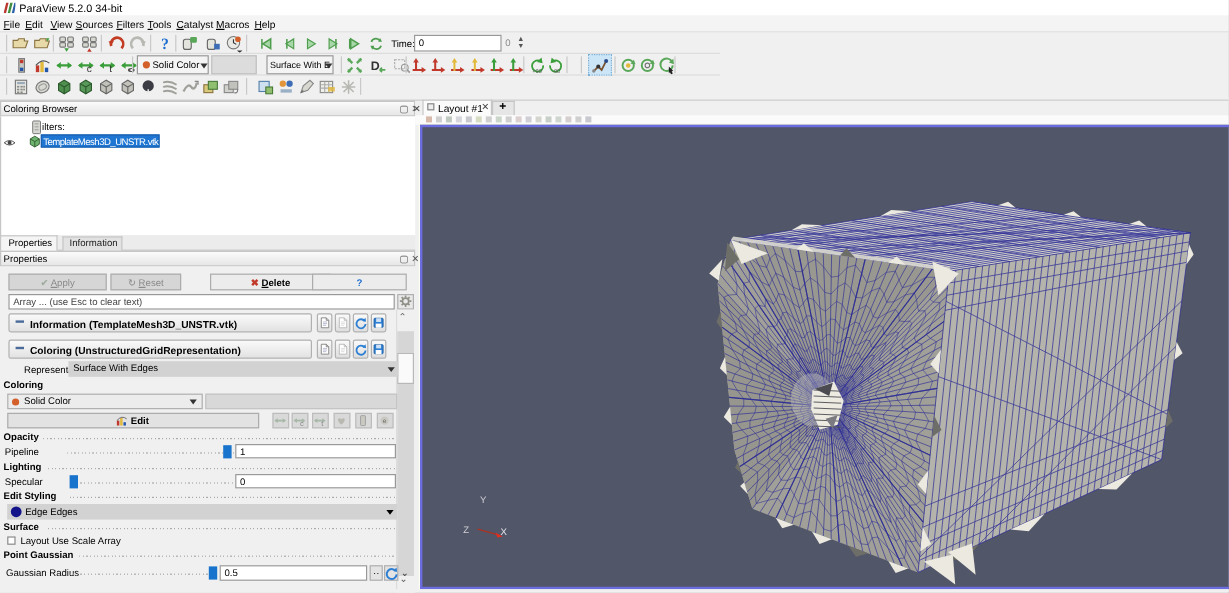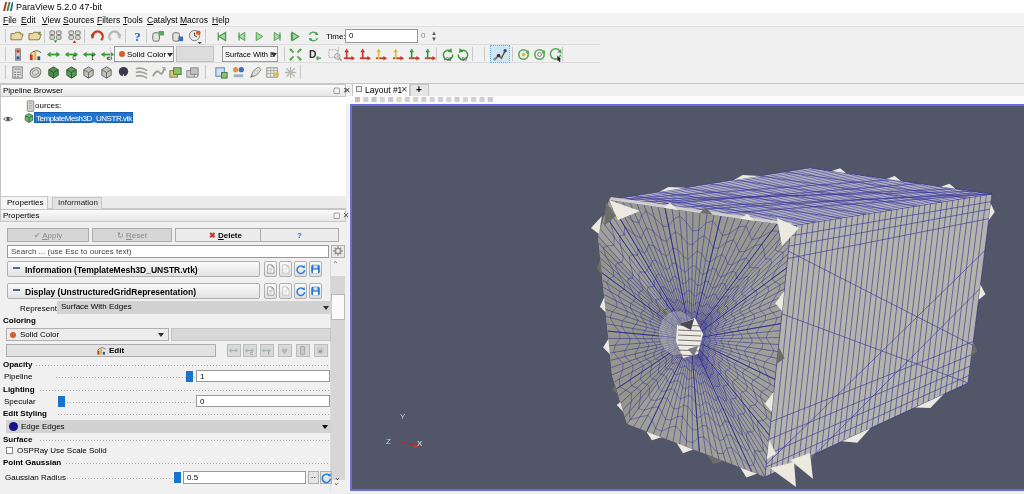--- a/index.html
+++ b/index.html
@@ -12,21 +12,21 @@
 .dot{border-radius:50%}
 .btn{border:1px solid #acacac;background:#e1e1e1;font-size:8px;text-align:center}
 </style></head><body>
 
 <div style="left:0;top:0;width:1024px;height:13px;background:#fff"></div>
 <div style="left:3px;top:2px;width:10px;height:9px"><svg width="10" height="9">
       <path d="M0 9 L2.2 0 4.2 0 2 9z" fill="#b8372f"></path>
       <path d="M3.4 9 L5.6 0 7.6 0 5.4 9z" fill="#3f8f3f"></path>
       <path d="M6.8 9 L9 0 10 0 10 3 8.8 9z" fill="#2a5fa8"></path>
     </svg></div>
-<div style="left:16px;top:2px;font-size:9px;line-height:10px">ParaView 5.2.0 47-bit</div>
+<div style="left:16px;top:2px;font-size:9px;line-height:10px">ParaView 5.2.0 34-bit</div>
 <div style="left:0;top:13px;width:1024px;height:13px;background:#f4f4f4"></div>
 <div style="left:3px;top:15px;font-size:8.5px;line-height:10px"><span style="text-decoration:underline">F</span>ile</div>
 <div style="left:21px;top:15px;font-size:8.5px;line-height:10px"><span style="text-decoration:underline">E</span>dit</div>
 <div style="left:42px;top:15px;font-size:8.5px;line-height:10px"><span style="text-decoration:underline">V</span>iew</div>
 <div style="left:63px;top:15px;font-size:8.5px;line-height:10px"><span style="text-decoration:underline">S</span>ources</div>
 <div style="left:97px;top:15px;font-size:8.5px;line-height:10px"><span style="text-decoration:underline">F</span>ilters</div>
 <div style="left:123px;top:15px;font-size:8.5px;line-height:10px"><span style="text-decoration:underline">T</span>ools</div>
 <div style="left:147px;top:15px;font-size:8.5px;line-height:10px"><span style="text-decoration:underline">C</span>atalyst</div>
 <div style="left:180px;top:15px;font-size:8.5px;line-height:10px"><span style="text-decoration:underline">M</span>acros</div>
 <div style="left:212px;top:15px;font-size:8.5px;line-height:10px"><span style="text-decoration:underline">H</span>elp</div>
@@ -425,30 +425,30 @@
     <svg width="15" height="15" viewBox="0 0 16 16">
       <g stroke="#b8b8b2" stroke-width="1.4">
         <path d="M8 2 l0 12 M2 8 l12 0 M3.5 3.5 l9 9 M12.5 3.5 l-9 9"></path>
       </g>
     </svg>
   </div>
 <div class="sep" style="left:5px;top:65px;height:14px"></div>
 <div class="sep" style="left:205px;top:65px;height:14px"></div>
 <div class="sep" style="left:300px;top:65px;height:14px"></div>
 <div style="left:0;top:84px;width:346px;height:13px;background:linear-gradient(#fbfbfb,#e6e6e6);border:1px solid #c6c6c6"></div>
-<div style="left:3px;top:86px;font-size:8px">Pipeline Browser</div>
+<div style="left:3px;top:86px;font-size:8px">Coloring Browser</div>
 <div style="left:333px;top:86px;font-size:8px;color:#555">▢ ✕</div>
 <div style="left:0;top:97px;width:346px;height:99px;background:#fff;border-left:1px solid #c6c6c6"></div>
 <div class="tbi" style="left:24px;top:100px;width:13px;height:13px">
     <svg width="13" height="13" viewBox="0 0 16 16">
       <rect x="4" y="1" width="8" height="13" rx="1" fill="#d8d8d2" stroke="#777"></rect>
       <path d="M6 4 l4 0 M6 7 l4 0 M6 10 l4 0" stroke="#999"></path>
     </svg>
   </div>
-<div style="left:35px;top:101px;font-size:8px">ources:</div>
+<div style="left:35px;top:101px;font-size:8px">ilters:</div>
 <div class="tbi" style="left:2px;top:113px;width:12px;height:12px">
     <svg width="12" height="12" viewBox="0 0 16 16">
       <path d="M2 8 q6 -5 12 0 q-6 5 -12 0z" fill="#fff" stroke="#444"></path>
       <circle cx="8" cy="8" r="2.2" fill="#444"></circle>
     </svg>
   </div>
 <div class="tbi" style="left:23px;top:112px;width:12px;height:12px">
     <svg width="12" height="12" viewBox="0 0 16 16">
       <path d="M3 5 l5 -3 5 3 0 6 -5 3 -5 -3z" fill="#6fb56f" stroke="#2c5a2c"></path>
       <path d="M3 5 l5 3 5 -3 M8 8 l0 6" stroke="#2c5a2c" fill="none"></path>
@@ -459,24 +459,24 @@
 <div style="left:0;top:196px;width:346px;height:13px;background:#ececec;border-bottom:1px solid #c6c6c6"></div>
 <div style="left:0;top:196px;width:48px;height:13px;background:#f5f5f5;border:1px solid #c6c6c6;border-bottom:none"></div>
 <div style="left:7px;top:198px;font-size:8px">Properties</div>
 <div style="left:52px;top:197px;width:50px;height:12px;background:#e2e2e2;border:1px solid #c6c6c6;border-bottom:none"></div>
 <div style="left:58px;top:198px;font-size:8px;color:#222">Information</div>
 <div style="left:0;top:209px;width:346px;height:13px;background:linear-gradient(#fbfbfb,#e6e6e6);border:1px solid #c6c6c6"></div>
 <div style="left:3px;top:211px;font-size:8px">Properties</div>
 <div style="left:333px;top:211px;font-size:8px;color:#555">▢ ✕</div>
 <div style="left:0;top:222px;width:346px;height:272px;background:#f0f0f0"></div>
 <div class="btn" style="left:7px;top:228px;width:82px;height:14px;background:#d6d6d6;color:#8a8a8a;line-height:13px"><span style="color:#9aa89a">✔</span> <u>A</u>pply</div>
-<div class="btn" style="left:92px;top:228px;width:80px;height:14px;background:#d6d6d6;color:#8a8a8a;line-height:13px"><span>↻</span> <u>R</u>eset</div>
+<div class="btn" style="left:92px;top:228px;width:59px;height:14px;background:#d6d6d6;color:#8a8a8a;line-height:13px"><span>↻</span> <u>R</u>eset</div>
 <div class="btn" style="left:175px;top:228px;width:101px;height:14px;line-height:13px;background:#ececec"><span style="color:#c0392b;font-weight:bold">✖</span> <b><u>D</u>elete</b></div>
 <div class="btn" style="left:260px;top:228px;width:79px;height:14px;line-height:13px;background:#ececec;color:#1f6fd0;font-weight:bold">?</div>
-<div class="fld" style="left:7px;top:245px;width:322px;height:13px;color:#444;line-height:12px">Search ... (use Esc to ources text)</div>
+<div class="fld" style="left:7px;top:245px;width:322px;height:13px;color:#444;line-height:12px">Array ... (use Esc to clear text)</div>
 <div style="left:331px;top:245px;width:14px;height:13px;border:1px solid #b0b0b0;background:#e8e8e8"></div>
 <div class="tbi" style="left:331px;top:244px;width:14px;height:14px">
     <svg width="14" height="14" viewBox="0 0 16 16">
       <circle cx="8" cy="8" r="3" fill="none" stroke="#909088" stroke-width="1.6"></circle>
       <g stroke="#909088" stroke-width="1.6">
         <path d="M8 2.5 l0 2 M8 11.5 l0 2 M2.5 8 l2 0 M11.5 8 l2 0 M4.2 4.2 l1.4 1.4 M10.4 10.4 l1.4 1.4 M11.8 4.2 l-1.4 1.4 M5.6 10.4 l-1.4 1.4"></path>
       </g>
     </svg>
   </div>
 <div style="left:7px;top:261px;width:253px;height:16px;background:linear-gradient(#fafafa,#e2e2e2);border:1px solid #b0b0b0;border-radius:2px"></div>
@@ -508,21 +508,21 @@
 <div style="left:309px;top:261px;width:13px;height:16px;background:linear-gradient(#fafafa,#dedede);border:1px solid #b0b0b0;border-radius:2px"></div>
 <div class="tbi" style="left:310px;top:263px;width:11px;height:12px">
     <svg width="11" height="12" viewBox="0 0 16 16">
       <rect x="2.5" y="2.5" width="11" height="11" rx="1" fill="#2d7fd3" stroke="#1a5a9e"></rect>
       <rect x="5" y="2.5" width="6" height="4.5" fill="#cfe2f5"></rect>
       <rect x="4.5" y="9" width="7" height="5" fill="#fff"></rect>
     </svg>
   </div>
 <div style="left:7px;top:283px;width:253px;height:16px;background:linear-gradient(#fafafa,#e2e2e2);border:1px solid #b0b0b0;border-radius:2px"></div>
 <div style="left:13px;top:289px;width:7px;height:2px;background:#4a6a9a"></div>
-<div class="hd" style="left:25px;top:287px;font-size:8.5px">Display (UnstructuredGridRepresentation)</div>
+<div class="hd" style="left:25px;top:287px;font-size:8.5px">Coloring (UnstructuredGridRepresentation)</div>
 <div style="left:264px;top:283px;width:13px;height:16px;background:linear-gradient(#fafafa,#dedede);border:1px solid #b0b0b0;border-radius:2px"></div>
 <div class="tbi" style="left:265px;top:285px;width:11px;height:12px">
     <svg width="11" height="12" viewBox="0 0 16 16">
       <path d="M4 2 l6 0 3 3 0 9 -9 0z" fill="#fff" stroke="#777"></path>
       <path d="M10 2 l0 3 3 0" fill="none" stroke="#777"></path>
       <path d="M6 7 l5 0 M6 9 l5 0 M6 11 l4 0" stroke="#99b" stroke-width="0.8"></path>
     </svg>
   </div>
 <div style="left:279px;top:283px;width:13px;height:16px;background:linear-gradient(#fafafa,#dedede);border:1px solid #b0b0b0;border-radius:2px"></div>
 <div class="tbi" style="left:280px;top:285px;width:11px;height:12px">
@@ -630,21 +630,21 @@
 <div class="fld" style="left:196px;top:395px;width:134px;height:12px">0</div>
 <div class="hd" style="left:3px;top:409px">Edit Styling</div>
 <div style="left:58px;top:414px;width:272px;height:1px;background:repeating-linear-gradient(90deg,#aaa 0,#aaa 1px,transparent 1px,transparent 3px)"></div>
 <div class="cmb" style="left:6px;top:420px;width:325px;height:13px;background:#d2d2d2"></div>
 <div class="dot" style="left:9px;top:422px;width:9px;height:9px;background:#14148a"></div>
 <div style="left:21px;top:422px;font-size:8px">Edge Edges</div>
 <div class="arrow-d" style="left:322px;top:425px;border-top-color:#000"></div>
 <div class="hd" style="left:3px;top:435px">Surface</div>
 <div style="left:40px;top:440px;width:290px;height:1px;background:repeating-linear-gradient(90deg,#aaa 0,#aaa 1px,transparent 1px,transparent 3px)"></div>
 <div style="left:6px;top:447px;width:7px;height:7px;background:#fff;border:1px solid #888"></div>
-<div style="left:17px;top:446px;font-size:8px">OSPRay Use Scale Solid</div>
+<div style="left:17px;top:446px;font-size:8px">Layout Use Scale Array</div>
 <div class="hd" style="left:3px;top:458px">Point Gaussian</div>
 <div style="left:66px;top:463px;width:264px;height:1px;background:repeating-linear-gradient(90deg,#aaa 0,#aaa 1px,transparent 1px,transparent 3px)"></div>
 <div style="left:5px;top:473px;font-size:8px">Gaussian Radius</div>
 <div style="left:58px;top:478px;width:116px;height:1px;background:repeating-linear-gradient(90deg,#aaa 0,#aaa 1px,transparent 1px,transparent 3px)"></div>
 <div style="left:174px;top:472px;width:7px;height:11px;background:#1873cc"></div>
 <div class="fld" style="left:183px;top:471px;width:123px;height:13px">0.5</div>
 <div style="left:308px;top:471px;width:11px;height:13px;background:#e4e4e4;border:1px solid #b0b0b0;font-size:8px;text-align:center;line-height:11px">··</div>
 <div style="left:320px;top:471px;width:12px;height:13px;background:#e4e4e4;border:1px solid #b0b0b0"></div>
 <div class="tbi" style="left:320px;top:471px;width:12px;height:13px">
     <svg width="12" height="13" viewBox="0 0 16 16">

